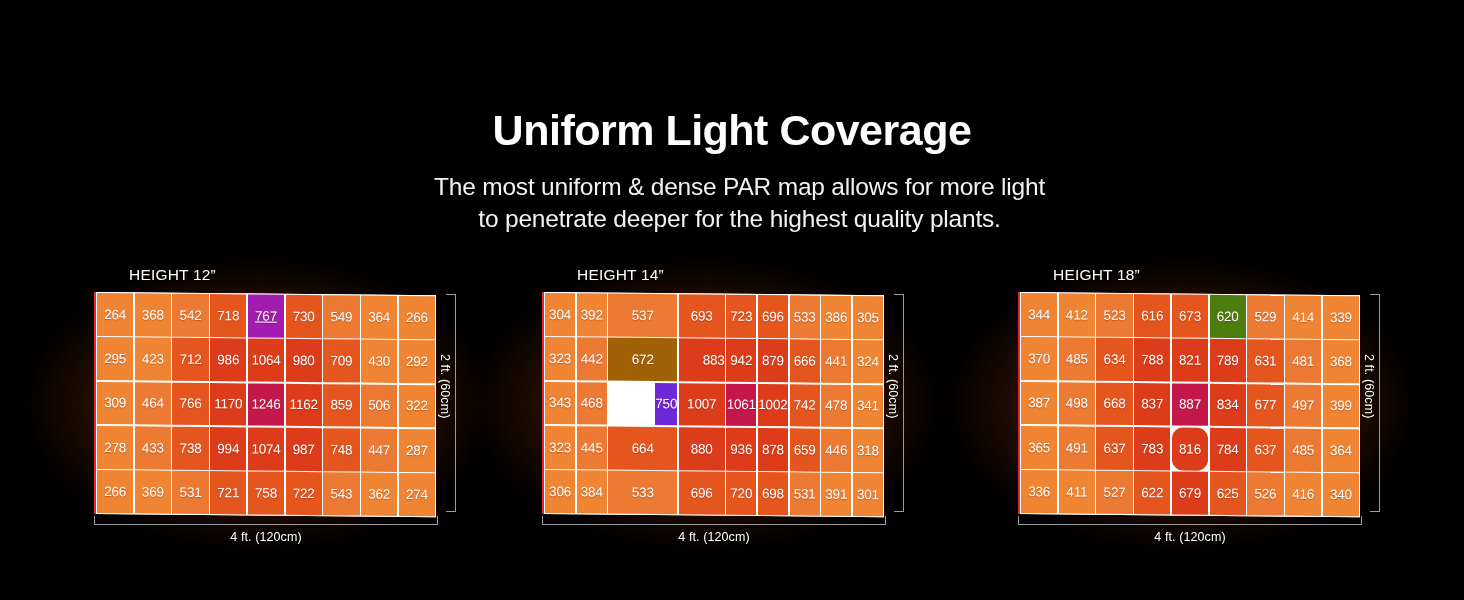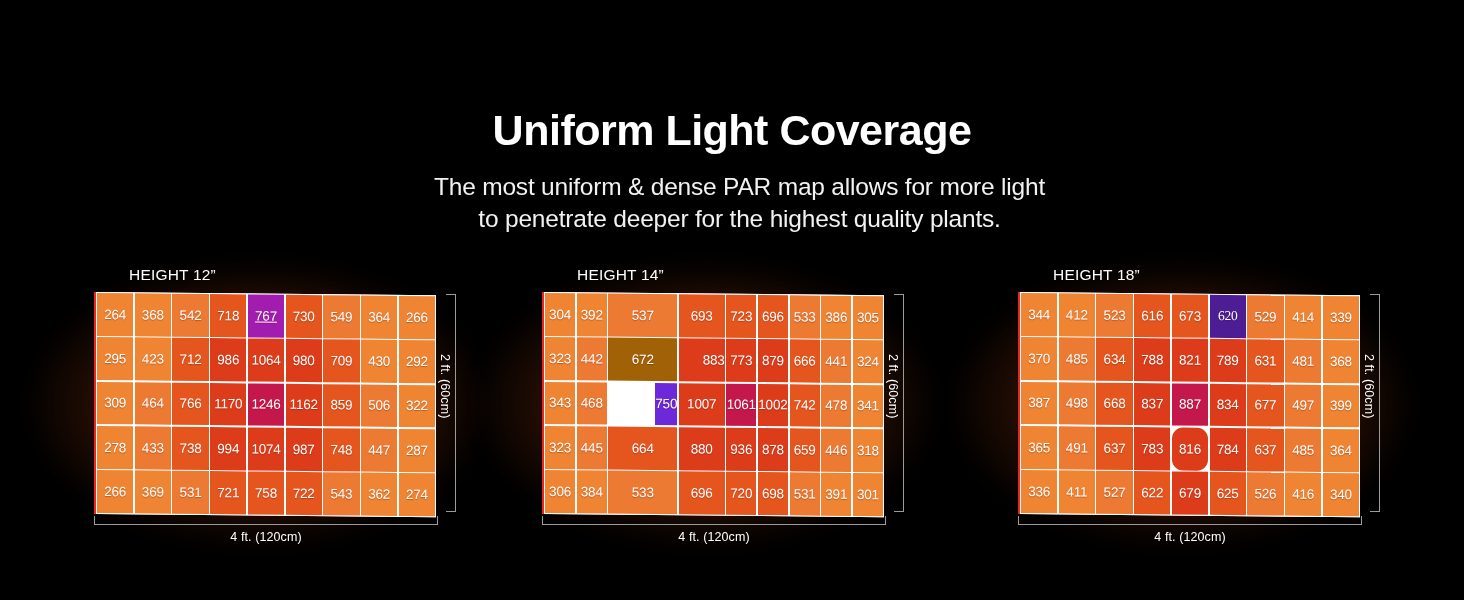--- a/index.html
+++ b/index.html
@@ -274,21 +274,21 @@
               <div class="cell" style="background: rgb(229, 86, 31);">693</div>
               <div class="cell" style="background: rgb(229, 86, 31);">723</div>
               <div class="cell" style="background: rgb(229, 86, 31);">696</div>
               <div class="cell" style="background: rgb(236, 122, 51);">533</div>
               <div class="cell" style="background: rgb(239, 133, 51);">386</div>
               <div class="cell" style="background: rgb(239, 133, 51);">305</div>
               <div class="cell" style="background: rgb(239, 133, 51);">323</div>
               <div class="cell" style="background: rgb(236, 122, 51);">442</div>
               <div class="cell" style="background: #a16207;">672</div>
               <div class="cell" style="background: rgb(221, 60, 26); padding-left: 24px;">883</div>
-              <div class="cell" style="background: rgb(221, 60, 26);">773</div>
+              <div class="cell" style="background: rgb(221, 60, 26);">942</div>
               <div class="cell" style="background: rgb(221, 60, 26);">879</div>
               <div class="cell" style="background: rgb(229, 86, 31);">666</div>
               <div class="cell" style="background: rgb(236, 122, 51);">441</div>
               <div class="cell" style="background: rgb(239, 133, 51);">324</div>
               <div class="cell" style="background: rgb(239, 133, 51);">343</div>
               <div class="cell" style="background: rgb(236, 122, 51);">468</div>
               <div class="cell" style="background: #6d28d9; margin-left: 47px;">750</div>
               <div class="cell" style="background: rgb(221, 60, 26);">1007</div>
               <div class="cell" style="background: rgb(196, 24, 76);">1061</div>
               <div class="cell" style="background: rgb(221, 60, 26);">1002</div>
@@ -326,21 +326,21 @@
         <div class="panel-label">HEIGHT 18”</div>
         <div class="grid-wrap">
           <div class="edge-left"></div>
           <div class="grid-skew">
             <div class="par-grid">
               <div class="cell" style="background: rgb(239, 133, 51);">344</div>
               <div class="cell" style="background: rgb(239, 133, 51);">412</div>
               <div class="cell" style="background: rgb(236, 122, 51);">523</div>
               <div class="cell" style="background: rgb(229, 86, 31);">616</div>
               <div class="cell" style="background: rgb(229, 86, 31);">673</div>
-              <div class="cell" style="background: #4c1d95; font-family: Liberation Serif, serif;">620</div>
+              <div class="cell" style="background: #4d7c0f;">620</div>
               <div class="cell" style="background: rgb(236, 122, 51);">529</div>
               <div class="cell" style="background: rgb(239, 133, 51);">414</div>
               <div class="cell" style="background: rgb(239, 133, 51);">339</div>
               <div class="cell" style="background: rgb(239, 133, 51);">370</div>
               <div class="cell" style="background: rgb(236, 122, 51);">485</div>
               <div class="cell" style="background: rgb(229, 86, 31);">634</div>
               <div class="cell" style="background: rgb(221, 60, 26);">788</div>
               <div class="cell" style="background: rgb(221, 60, 26);">821</div>
               <div class="cell" style="background: rgb(221, 60, 26);">789</div>
               <div class="cell" style="background: rgb(229, 86, 31);">631</div>

